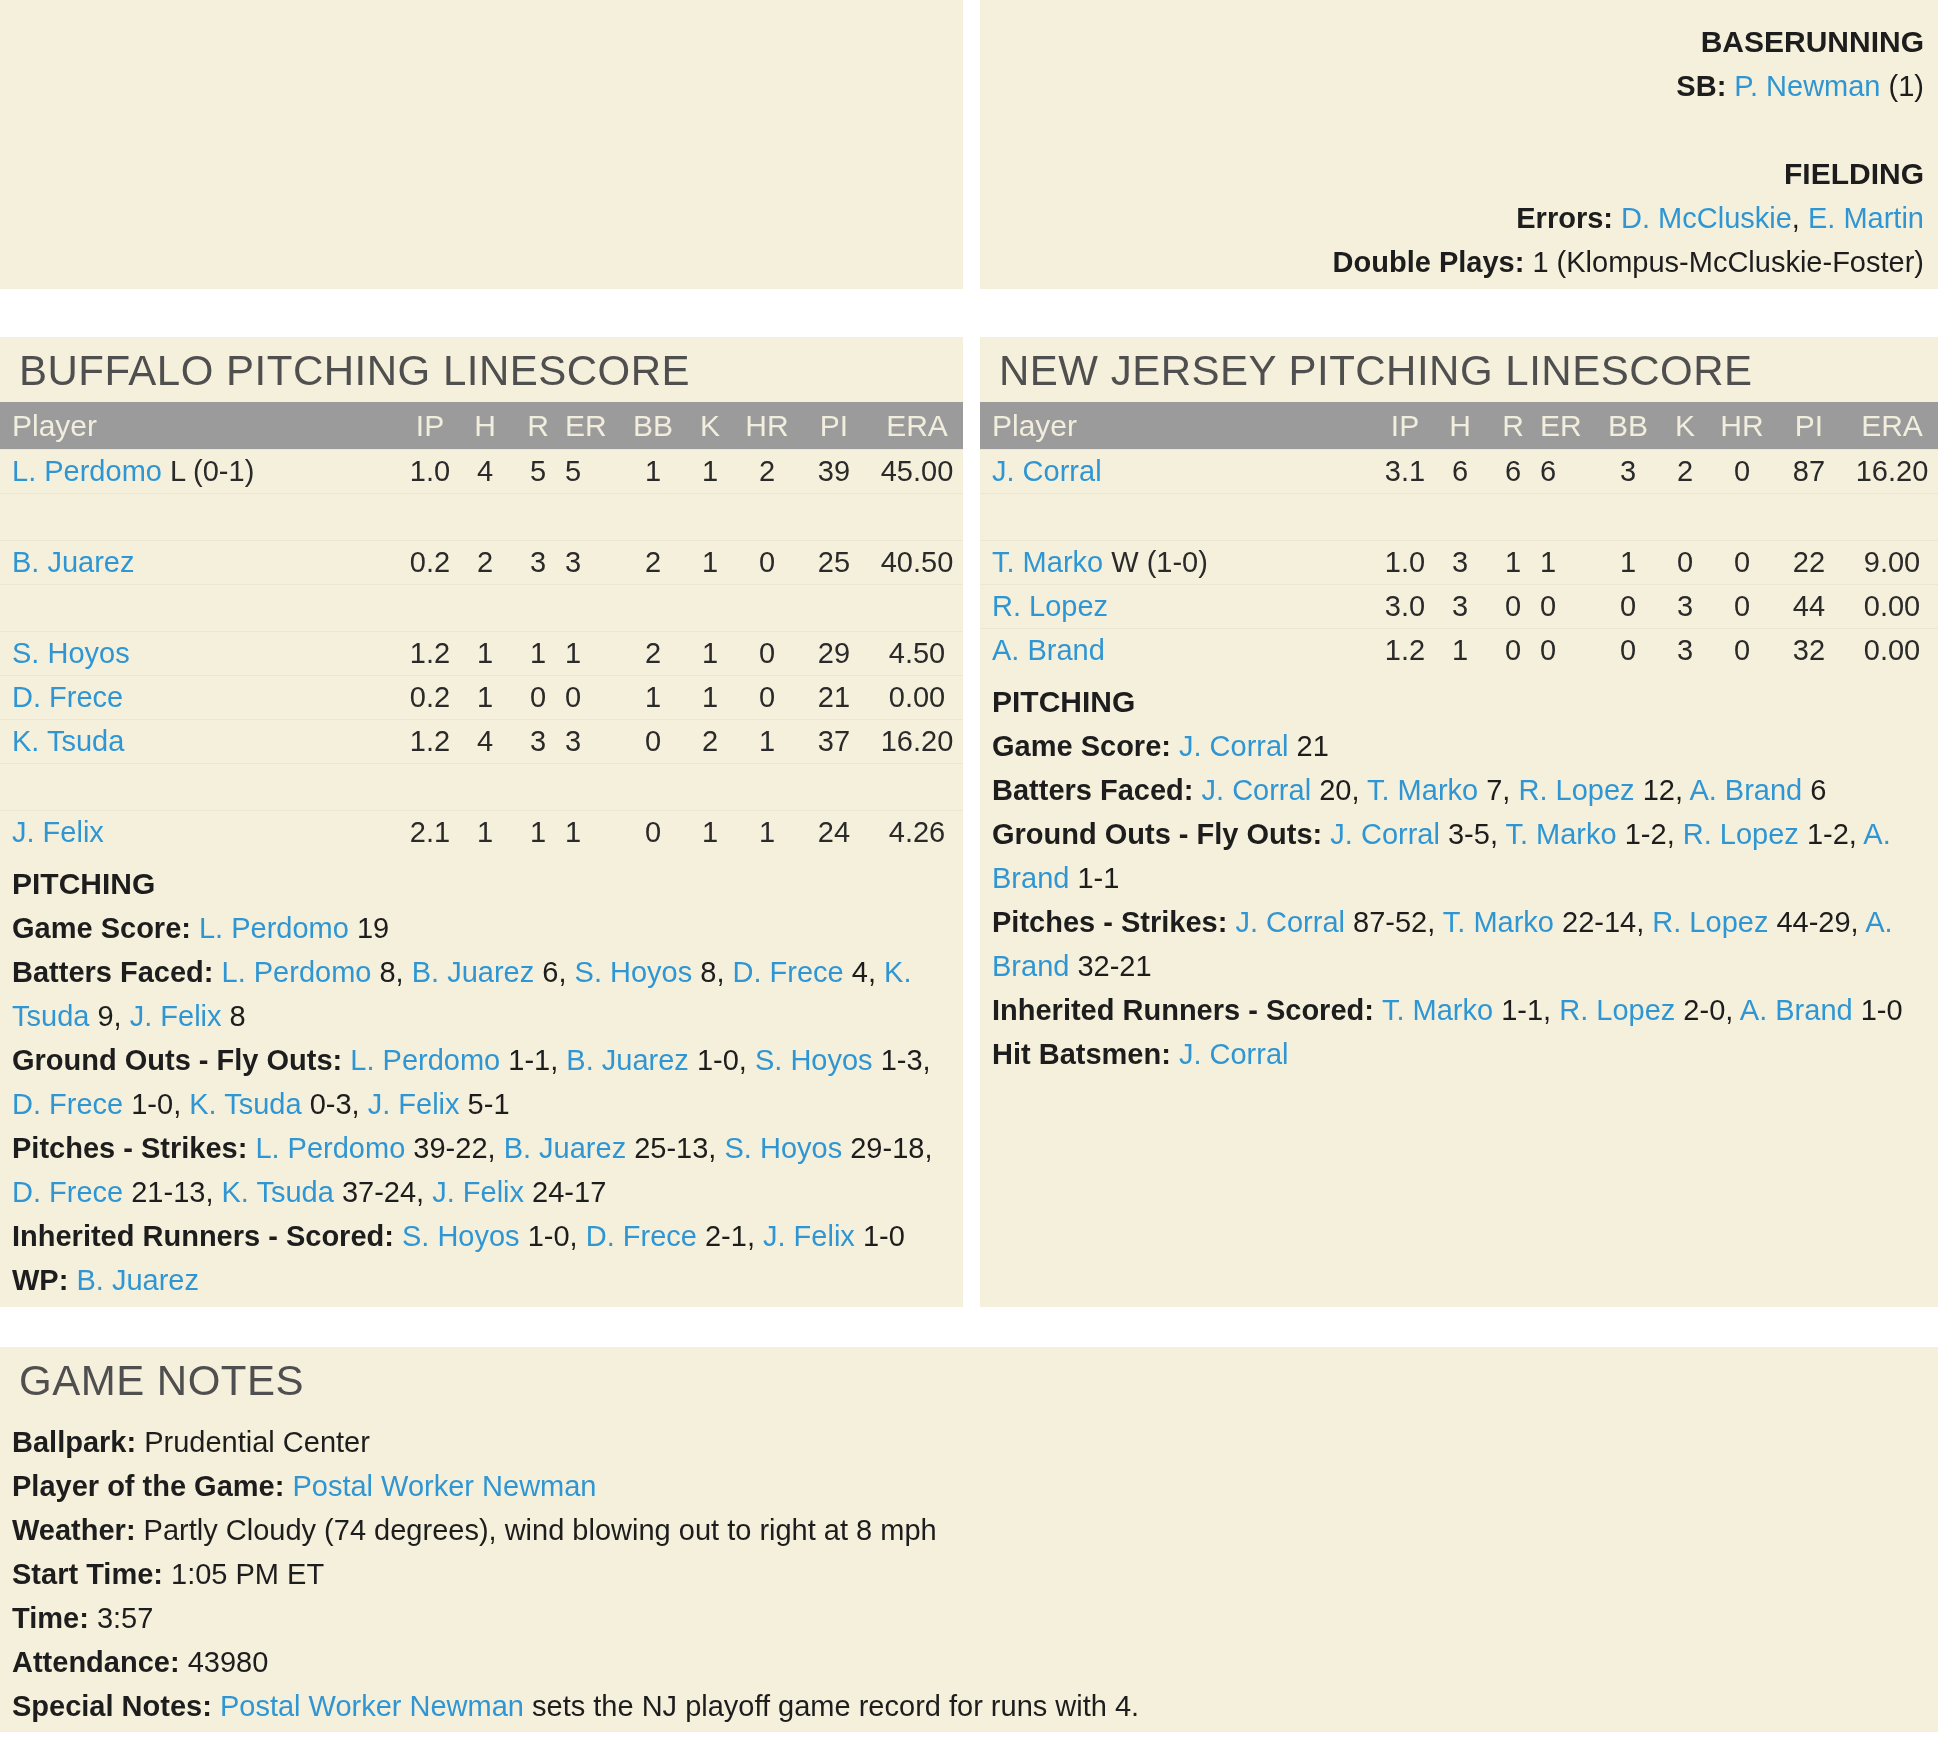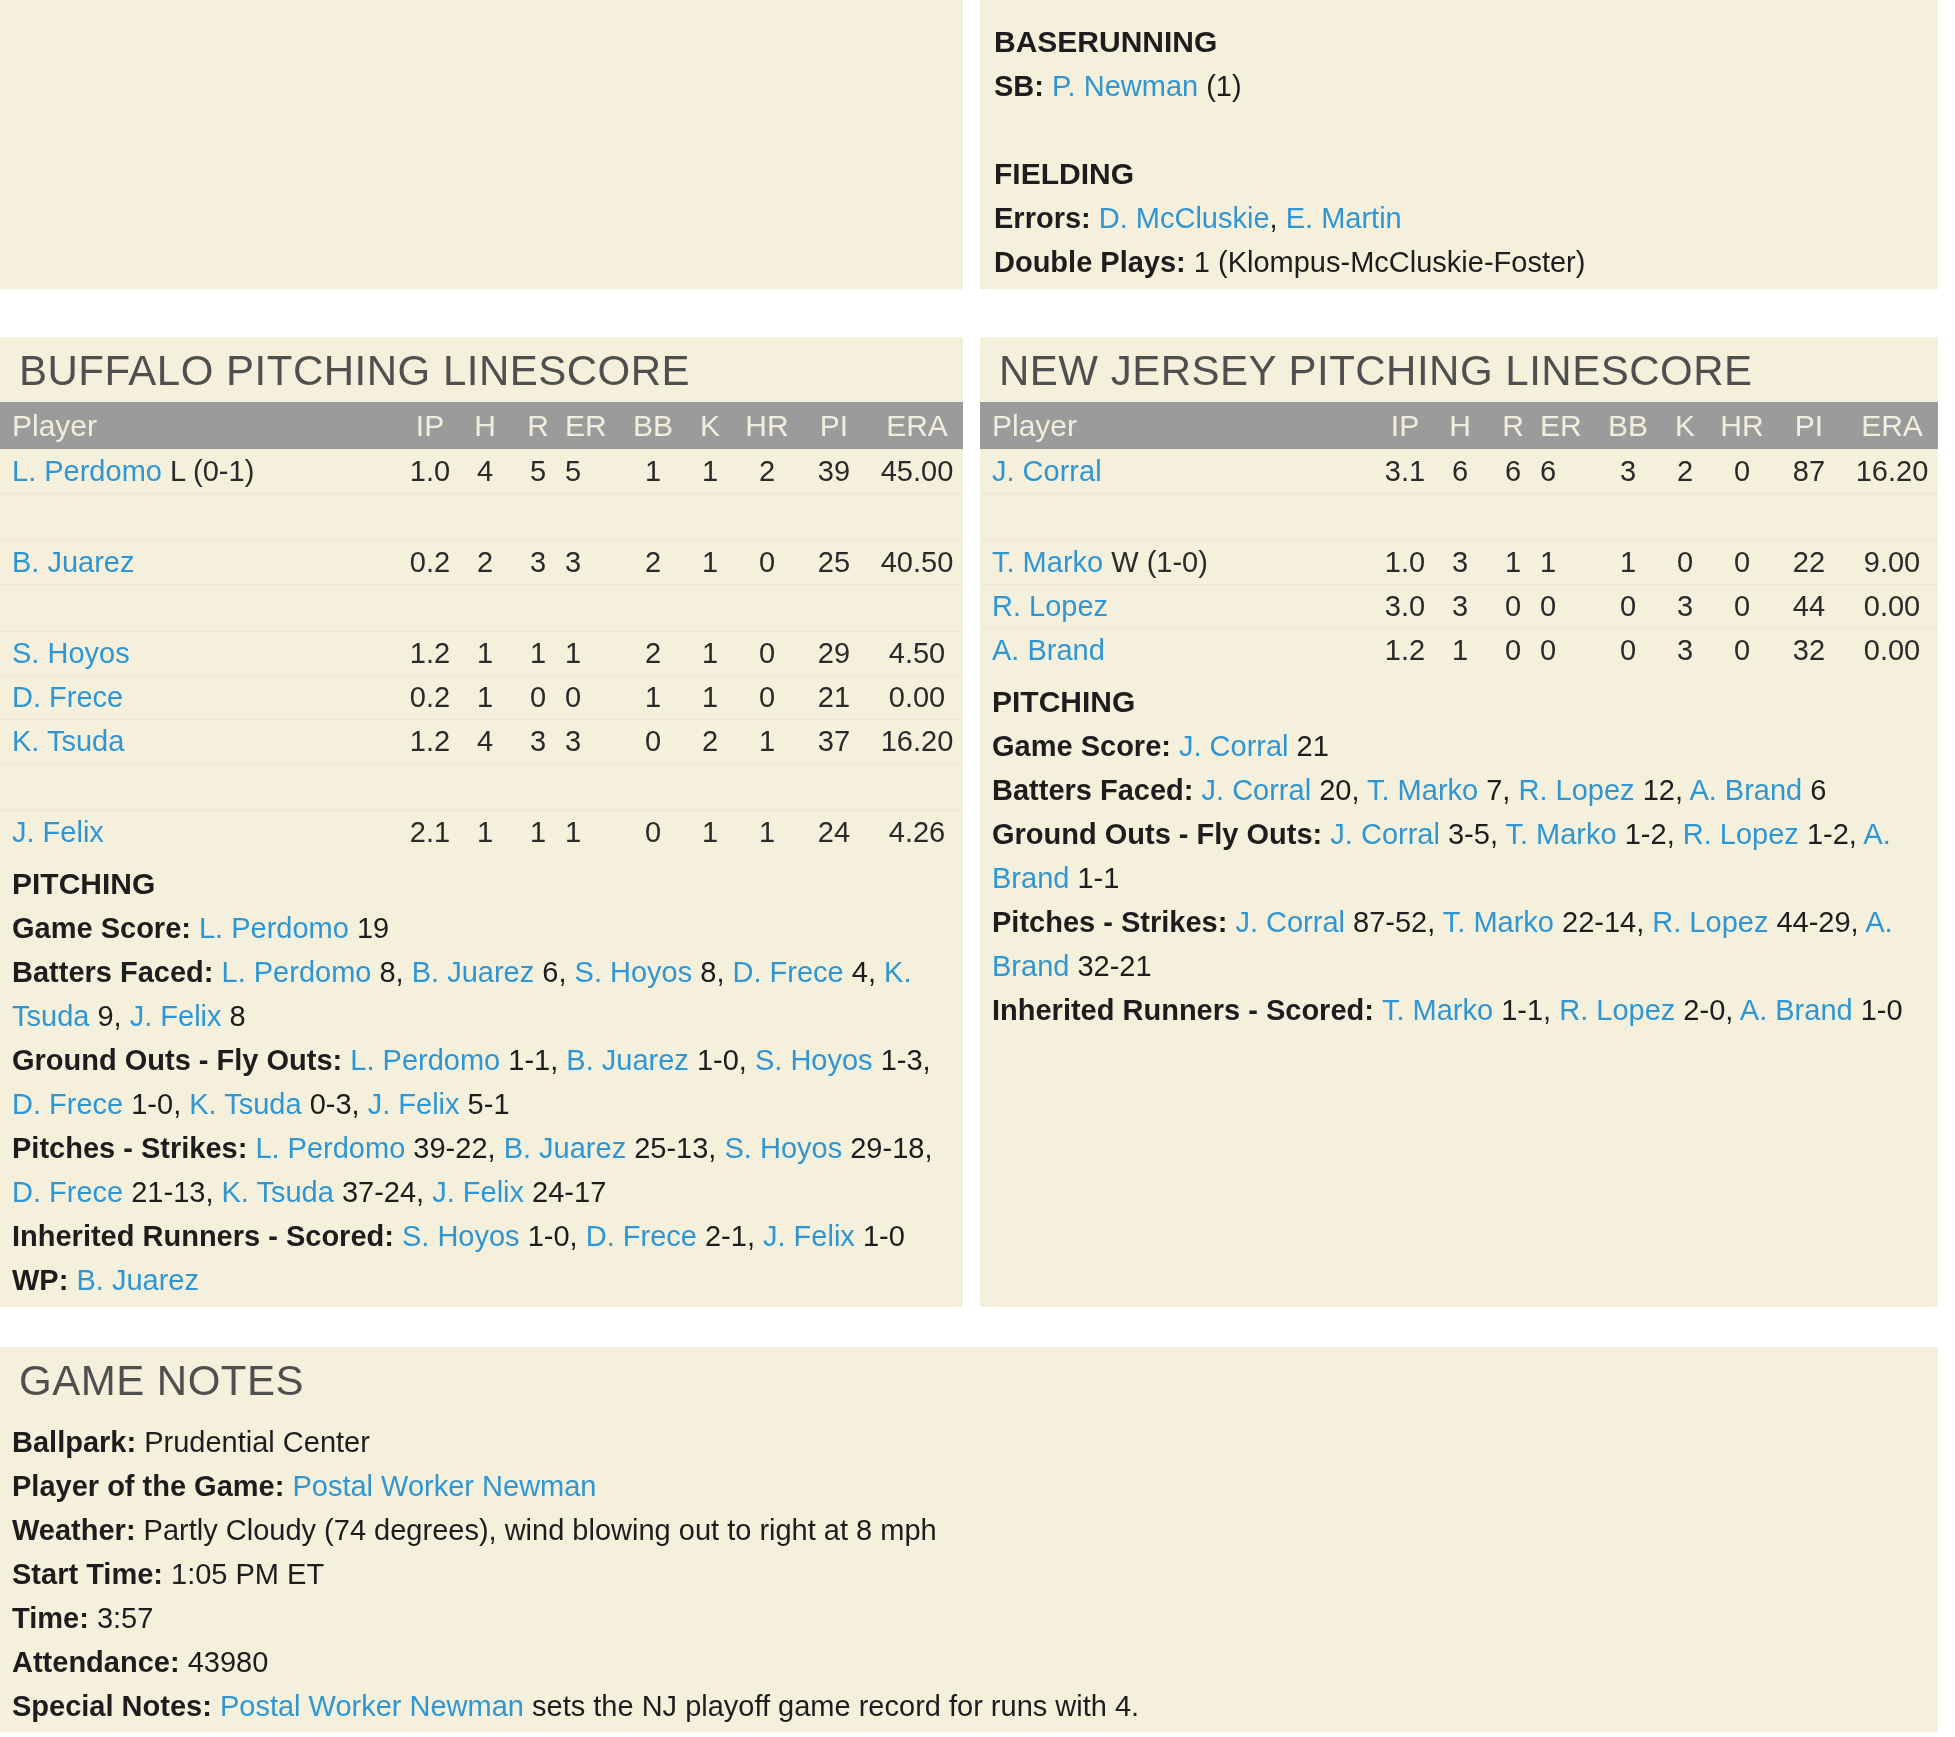--- a/index.html
+++ b/index.html
@@ -22,21 +22,21 @@
   #panel-top-left{left:0;top:0;width:963px;height:289px;}
   #panel-top-right{left:980px;top:0;width:958px;height:289px;}
   #panel-buf{left:0;top:337px;width:963px;height:970px;overflow:hidden;}
   #panel-nj{left:980px;top:337px;width:958px;height:970px;overflow:hidden;}
   #panel-notes{left:0;top:1347px;width:1938px;height:385px;overflow:hidden;}
 
   .section-title{
     font-size:42px;font-weight:300;color:var(--title);
     padding:13px 10px 10px 19px;line-height:1.0;letter-spacing:0.5px;
   }
-  .txt-block{padding:20px 28px 0 14px;font-size:29px;line-height:44px;color:var(--text);}
+  .txt-block{padding:20px 14px 0 14px;font-size:29px;line-height:44px;color:var(--text);text-align:right;}
   .stat-block{padding:8px 24px 0 12px;font-size:29px;line-height:44px;color:var(--text);}
   .sec-heading{font-weight:700;font-size:30px;line-height:44px;color:var(--text);}
   .blank-line{height:44px;}
   .statline .lbl{font-weight:700;}
   .lnk{color:var(--link);}
 
   .linescore-header{
     background:var(--header-bg);color:var(--header-text);
     height:47px;font-size:30px;
   }
@@ -249,20 +249,21 @@
       </div>
     </div>
   <div class="stat-block">
     <div class="sec-heading">PITCHING</div>
     <div>
         <div class="statline"><span class="lbl">Game Score: </span><span class="lnk">J. Corral</span><span> 21</span></div>
         <div class="statline"><span class="lbl">Batters Faced: </span><span class="lnk">J. Corral</span><span> 20, </span><span class="lnk">T. Marko</span><span> 7, </span><span class="lnk">R. Lopez</span><span> 12, </span><span class="lnk">A. Brand</span><span> 6</span></div>
         <div class="statline"><span class="lbl">Ground Outs - Fly Outs: </span><span class="lnk">J. Corral</span><span> 3-5, </span><span class="lnk">T. Marko</span><span> 1-2, </span><span class="lnk">R. Lopez</span><span> 1-2, </span><span class="lnk">A. Brand</span><span> 1-1</span></div>
         <div class="statline"><span class="lbl">Pitches - Strikes: </span><span class="lnk">J. Corral</span><span> 87-52, </span><span class="lnk">T. Marko</span><span> 22-14, </span><span class="lnk">R. Lopez</span><span> 44-29, </span><span class="lnk">A. Brand</span><span> 32-21</span></div>
         <div class="statline"><span class="lbl">Inherited Runners - Scored: </span><span class="lnk">T. Marko</span><span> 1-1, </span><span class="lnk">R. Lopez</span><span> 2-0, </span><span class="lnk">A. Brand</span><span> 1-0</span></div>
+        <div class="statline"><span class="lbl">Hit Batsmen: </span><span class="lnk">J. Corral</span></div>
       </div>
   </div>
 </div>
 
 <div class="panel" id="panel-notes">
   <div class="section-title">GAME NOTES</div>
   <div class="stat-block">
       <div class="statline"><span class="lbl">Ballpark: </span><span>Prudential Center</span></div>
       <div class="statline"><span class="lbl">Player of the Game: </span><span class="lnk">Postal Worker Newman</span></div>
       <div class="statline"><span class="lbl">Weather: </span><span>Partly Cloudy (74 degrees), wind blowing out to right at 8 mph</span></div>

